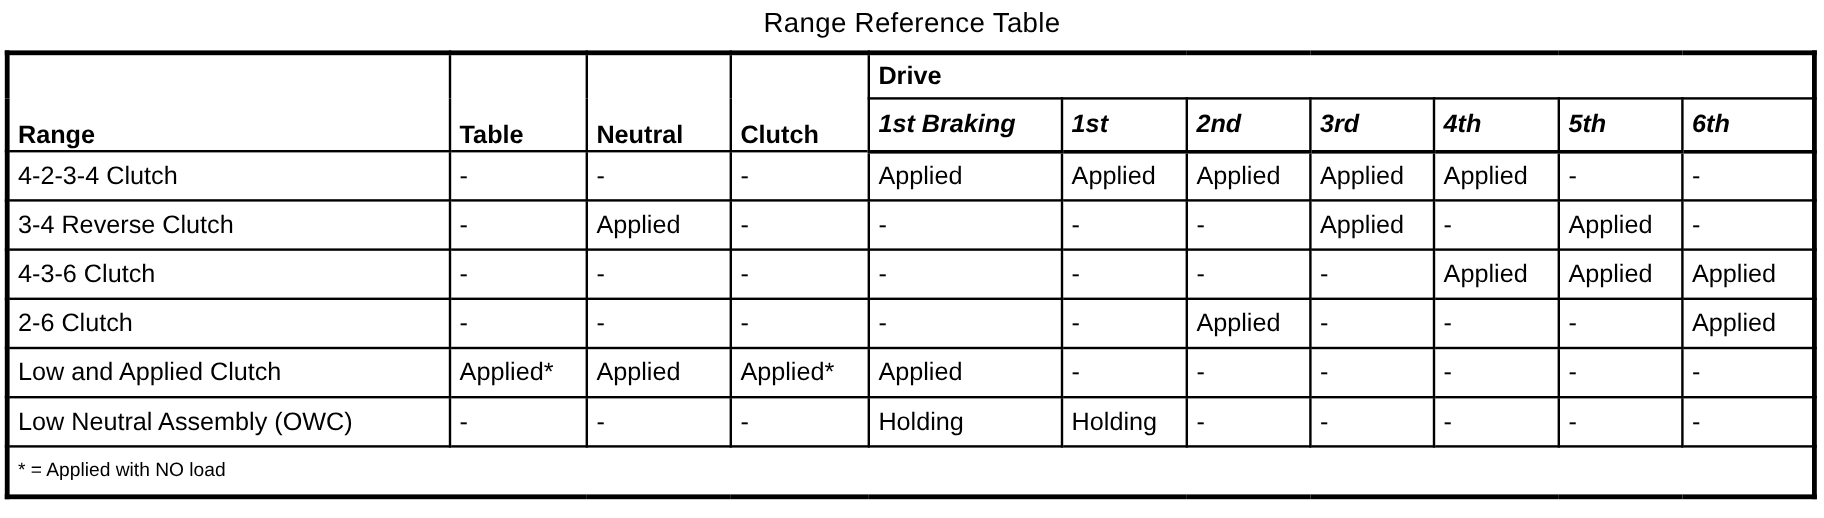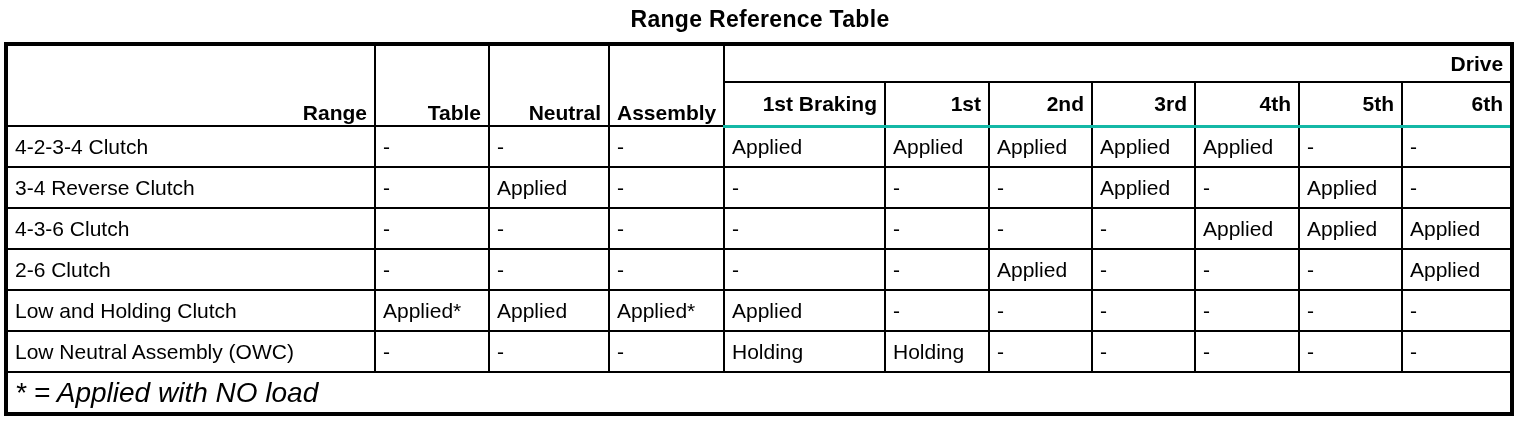--- a/index.html
+++ b/index.html
@@ -7,61 +7,60 @@
     margin: 0; padding: 0;
     width: 1520px; height: 432px;
     background: #ffffff;
     font-family: "Liberation Sans", sans-serif;
     color: #000000;
     overflow: hidden;
   }
   .page { padding-top: 4px; }
   .title {
     font-size: 23px;
-    font-weight: bold;
+    font-weight: normal;
     text-align: center;
     letter-spacing: 0.3px;
     margin: 2px 0 9px 0;
   }
   table.ref {
     border-collapse: collapse;
     table-layout: fixed;
     width: 1506px;
     margin-left: 4px;
     border: 4px solid #000;
   }
   table.ref th, table.ref td {
     border: 2px solid #000;
     padding: 0 7px;
     overflow: hidden;
     white-space: nowrap;
   }
   thead th {
     font-size: 21px;
     font-weight: bold;
-    text-align: right;
+    text-align: left;
     vertical-align: middle;
   }
   th.span2 {
     vertical-align: bottom;
     padding-bottom: 9px;
   }
   tr.drive-row th { height: 38px; }
-  tr.sub-row th { height: 44px; border-bottom: 3px solid #14b8a6; }
+  tr.sub-row th { height: 44px; border-bottom: 3px solid #000000; font-style: italic; }
   tbody td {
     font-size: 21px;
     font-weight: normal;
     text-align: left;
     vertical-align: middle;
     height: 41px;
   }
   td.footnote {
-    font-size: 28px;
+    font-size: 16px;
     height: 42px;
-    font-style: italic;
   }
 </style>
 </head>
 <body>
 
 <div class="page">
   <div class="title">Range Reference Table</div>
 
   <table class="ref">
     <colgroup>
@@ -75,21 +74,21 @@
         <col style="width:103px">
       <col style="width:104px">
         <col style="width:103px">
         <col style="width:110px">
     </colgroup>
     <thead>
       <tr class="drive-row">
         <th rowspan="2" class="span2">Range</th>
         <th rowspan="2" class="span2">Table</th>
         <th rowspan="2" class="span2">Neutral</th>
-        <th rowspan="2" class="span2">Assembly</th>
+        <th rowspan="2" class="span2">Clutch</th>
         <th colspan="7">Drive</th>
       </tr>
       <tr class="sub-row">
         <th>1st Braking</th>
         <th>1st</th>
         <th>2nd</th>
         <th>3rd</th>
         <th>4th</th>
         <th>5th</th>
         <th>6th</th>
@@ -142,21 +141,21 @@
         <td>-</td>
         <td>-</td>
         <td>-</td>
         <td>Applied</td>
         <td>-</td>
         <td>-</td>
         <td>-</td>
         <td>Applied</td>
       </tr>
       <tr>
-        <td>Low and Holding Clutch</td>
+        <td>Low and Applied Clutch</td>
         <td>Applied*</td>
         <td>Applied</td>
         <td>Applied*</td>
         <td>Applied</td>
         <td>-</td>
         <td>-</td>
         <td>-</td>
         <td>-</td>
         <td>-</td>
         <td>-</td>

